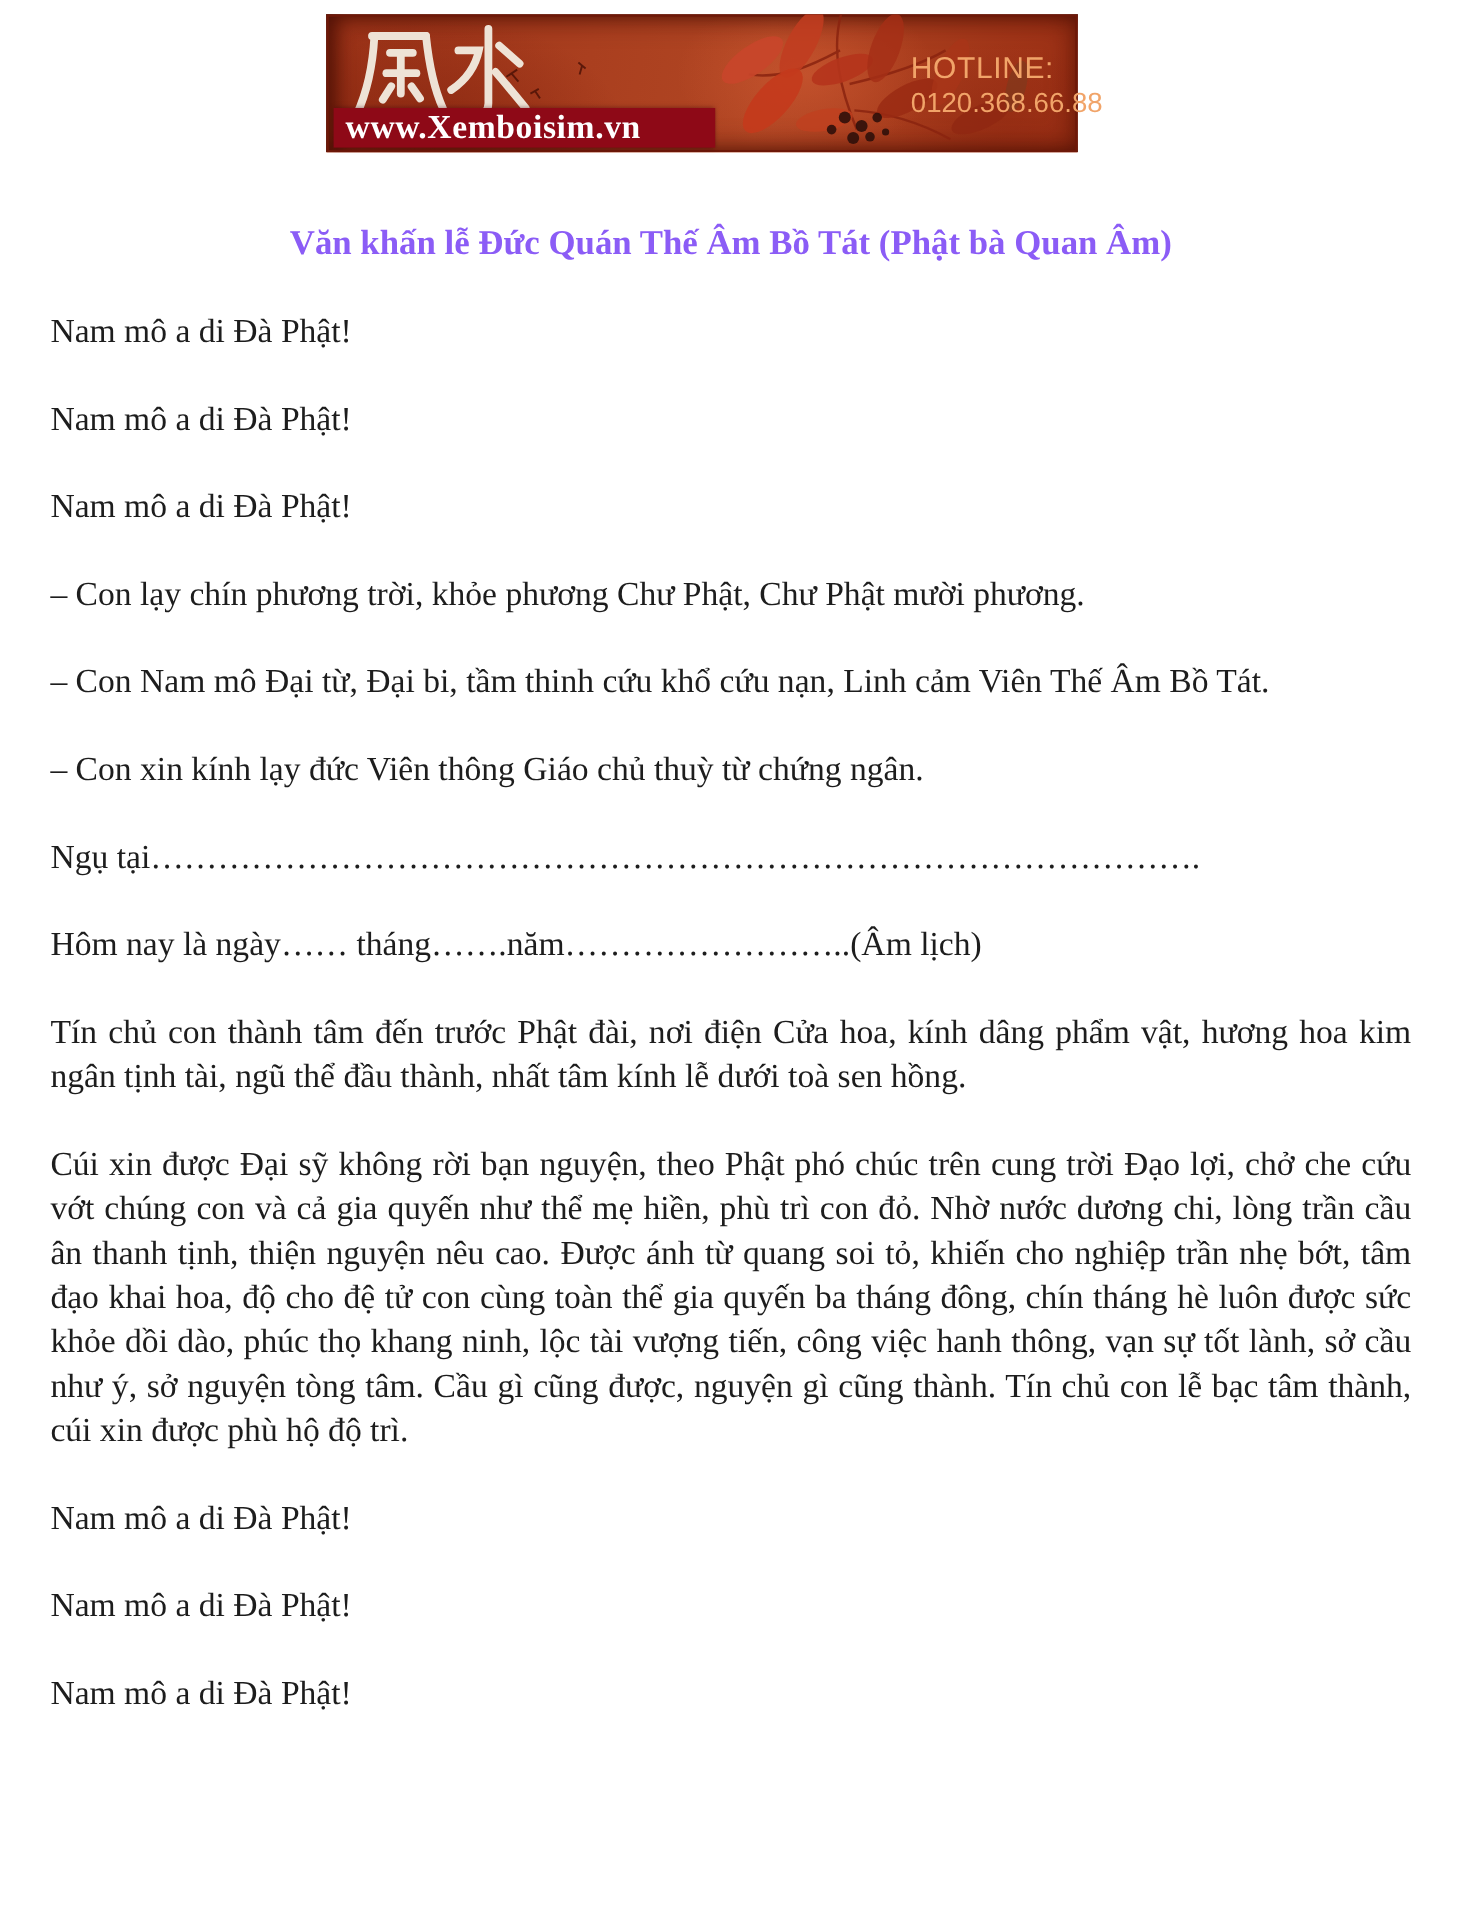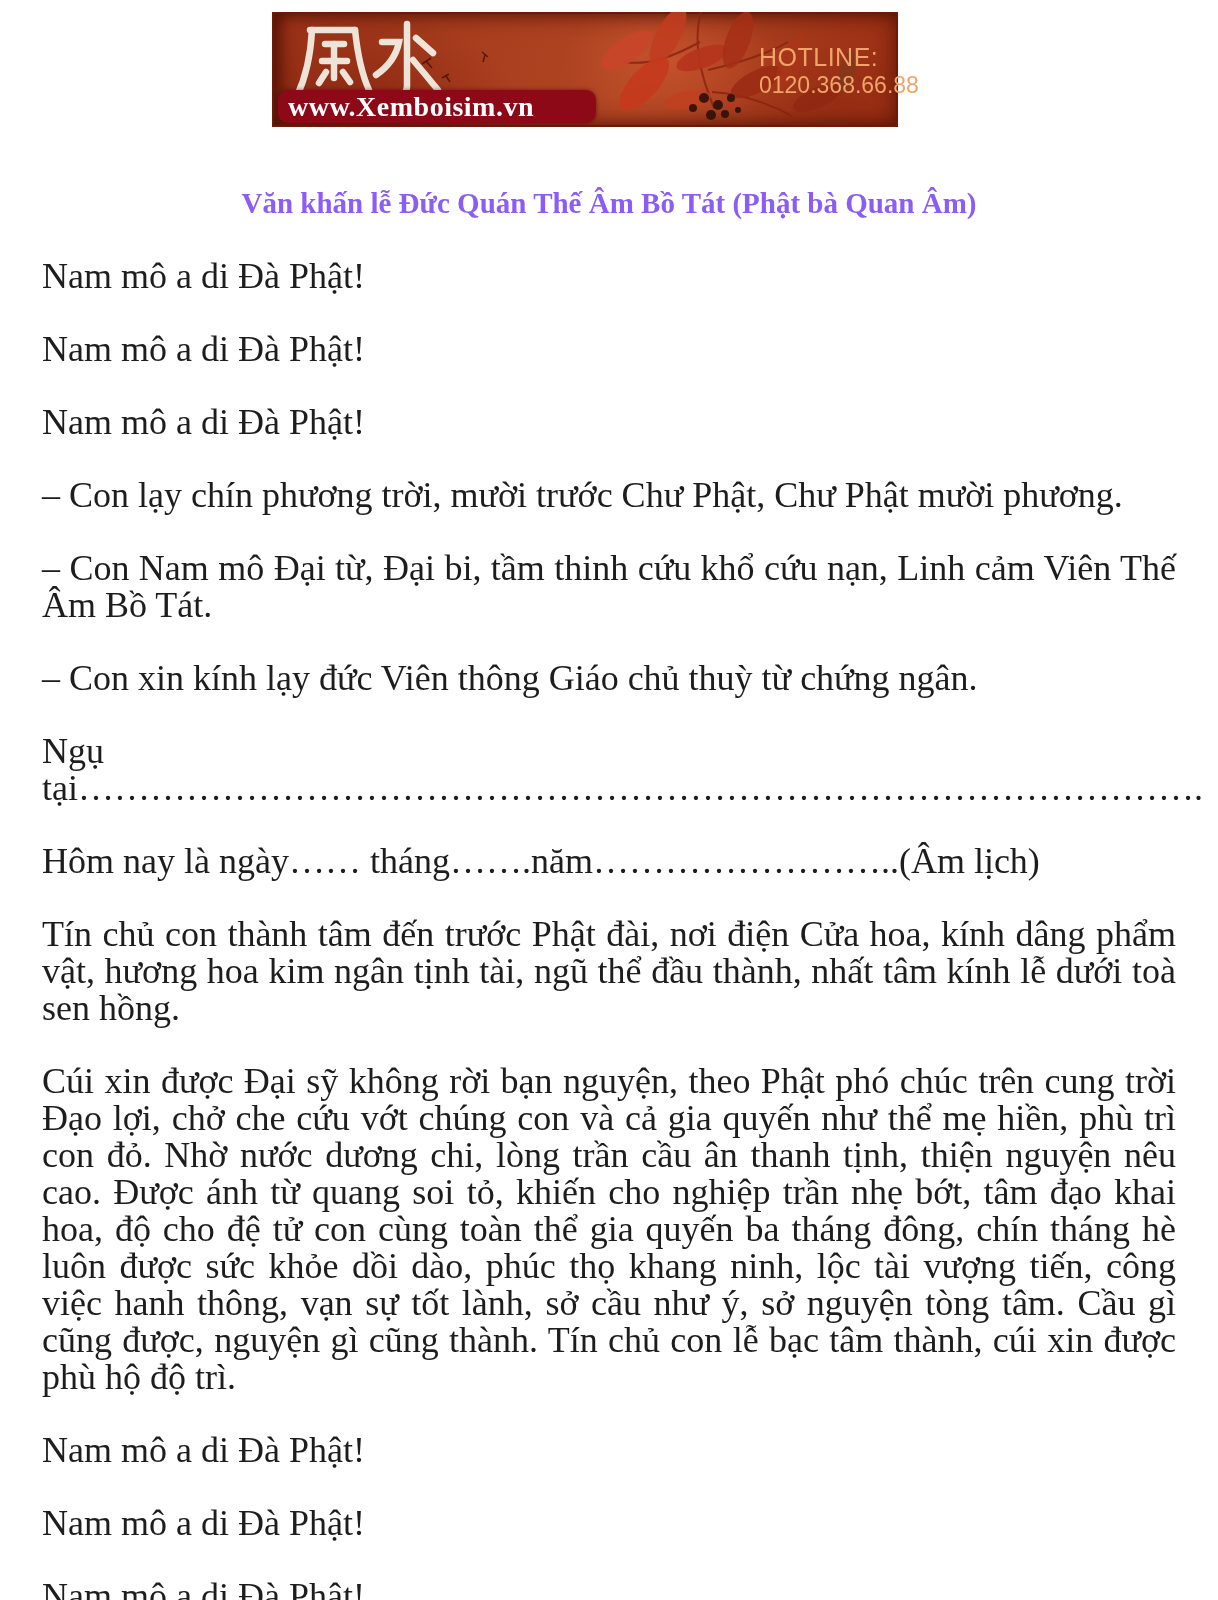--- a/index.html
+++ b/index.html
@@ -32,21 +32,20 @@
   .site-strip {
     position: absolute;
     left: 6px;
     top: 78px;
     width: 318px;
     height: 33px;
     background: #8e0917;
     display: flex;
     align-items: center;
     box-shadow: 0 0 4px rgba(60,5,10,0.6);
-    border-radius: 10px;
   }
   .site-strip span {
     color: #ffffff;
     font-family: "Liberation Serif", serif;
     font-weight: bold;
     font-size: 28px;
     padding-left: 10px;
     letter-spacing: 0.5px;
     white-space: nowrap;
   }
@@ -72,21 +71,21 @@
   .doc h1 {
     margin: 58px 0 0 0;
     font-size: 29px;
     line-height: 37px;
     font-weight: bold;
     text-align: center;
     color: #8b5cf6;
   }
   .doc p {
     margin: 36px 0 0 0;
-    font-size: 36px;
+    font-size: 28px;
     line-height: 37px;
     text-align: justify;
     color: #1d1d1d;
   }
 </style>
 </head>
 <body>
 
 <div class="page">
 
@@ -155,21 +154,21 @@
       <div class="hl-number">0120.368.66.88</div>
     </div>
   </div>
 
   <div class="doc">
     <h1>Văn khấn lễ Đức Quán Thế Âm Bồ Tát (Phật bà Quan Âm)</h1>
     <div>
         <p>Nam mô a di Đà Phật!</p>
         <p>Nam mô a di Đà Phật!</p>
         <p>Nam mô a di Đà Phật!</p>
-        <p>– Con lạy chín phương trời, mười trước Chư Phật, Chư Phật mười phương.</p>
+        <p>– Con lạy chín phương trời, khỏe phương Chư Phật, Chư Phật mười phương.</p>
         <p>– Con Nam mô Đại từ, Đại bi, tầm thinh cứu khổ cứu nạn, Linh cảm Viên Thế Âm Bồ Tát.</p>
         <p>– Con xin kính lạy đức Viên thông Giáo chủ thuỳ từ chứng ngân.</p>
         <p>Ngụ tại………………………………………………………………………………….</p>
         <p>Hôm nay là ngày…… tháng…….năm……………………..(Âm lịch)</p>
         <p>Tín chủ con thành tâm đến trước Phật đài, nơi điện Cửa hoa, kính dâng phẩm vật, hương hoa kim ngân tịnh tài, ngũ thể đầu thành, nhất tâm kính lễ dưới toà sen hồng.</p>
         <p>Cúi xin được Đại sỹ không rời bạn nguyện, theo Phật phó chúc trên cung trời Đạo lợi, chở che cứu vớt chúng con và cả gia quyến như thể mẹ hiền, phù trì con đỏ. Nhờ nước dương chi, lòng trần cầu ân thanh tịnh, thiện nguyện nêu cao. Được ánh từ quang soi tỏ, khiến cho nghiệp trần nhẹ bớt, tâm đạo khai hoa, độ cho đệ tử con cùng toàn thể gia quyến ba tháng đông, chín tháng hè luôn được sức khỏe dồi dào, phúc thọ khang ninh, lộc tài vượng tiến, công việc hanh thông, vạn sự tốt lành, sở cầu như ý, sở nguyện tòng tâm. Cầu gì cũng được, nguyện gì cũng thành. Tín chủ con lễ bạc tâm thành, cúi xin được phù hộ độ trì.</p>
         <p>Nam mô a di Đà Phật!</p>
         <p>Nam mô a di Đà Phật!</p>
         <p>Nam mô a di Đà Phật!</p>
       </div>

